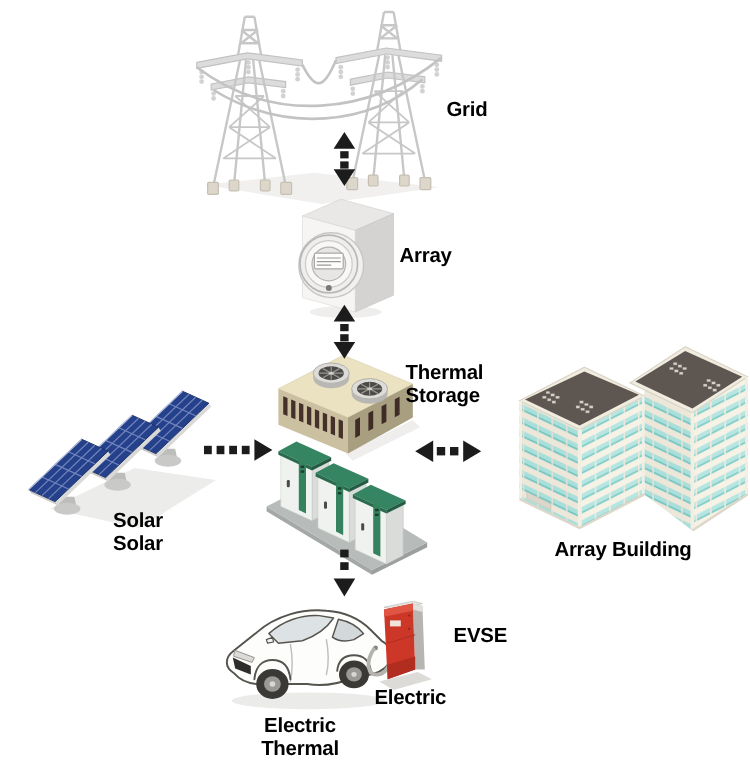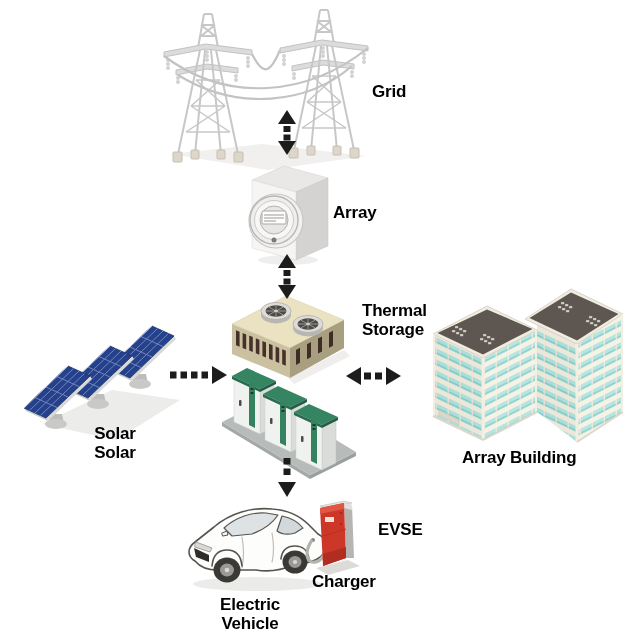--- a/index.html
+++ b/index.html
@@ -268,20 +268,20 @@
     </g>
     <g fill="#1c1c1c">
       <rect x="283.5" y="458" width="7" height="6.5"></rect>
       <rect x="283.5" y="468.5" width="7" height="6.5"></rect>
       <polygon points="287,497 278,482 296,482"></polygon>
     </g>
   </svg>
 
   <div class="label nowrap" style="left:372px;top:82px">Grid</div>
   <div class="label nowrap" style="left:333px;top:203px">Array</div>
-  <div class="label" style="left:362px;top:301px;width:76px">Thermal Storage</div>
+  <div class="label" style="left:338px;top:301px;width:76px">Thermal Storage</div>
   <div class="label center" style="left:73px;top:424px;width:84px">Solar Solar</div>
   <div class="label nowrap" style="left:462px;top:448px">Array Building</div>
   <div class="label nowrap" style="left:378px;top:520px">EVSE</div>
-  <div class="label nowrap" style="left:312px;top:572px">Charger</div>
-  <div class="label center" style="left:202px;top:595px;width:96px">Electric Vehicle</div>
+  <div class="label nowrap" style="left:312px;top:572px">Electric</div>
+  <div class="label center" style="left:202px;top:595px;width:96px">Electric Thermal</div>
 
 </div>
 
 </body></html>

